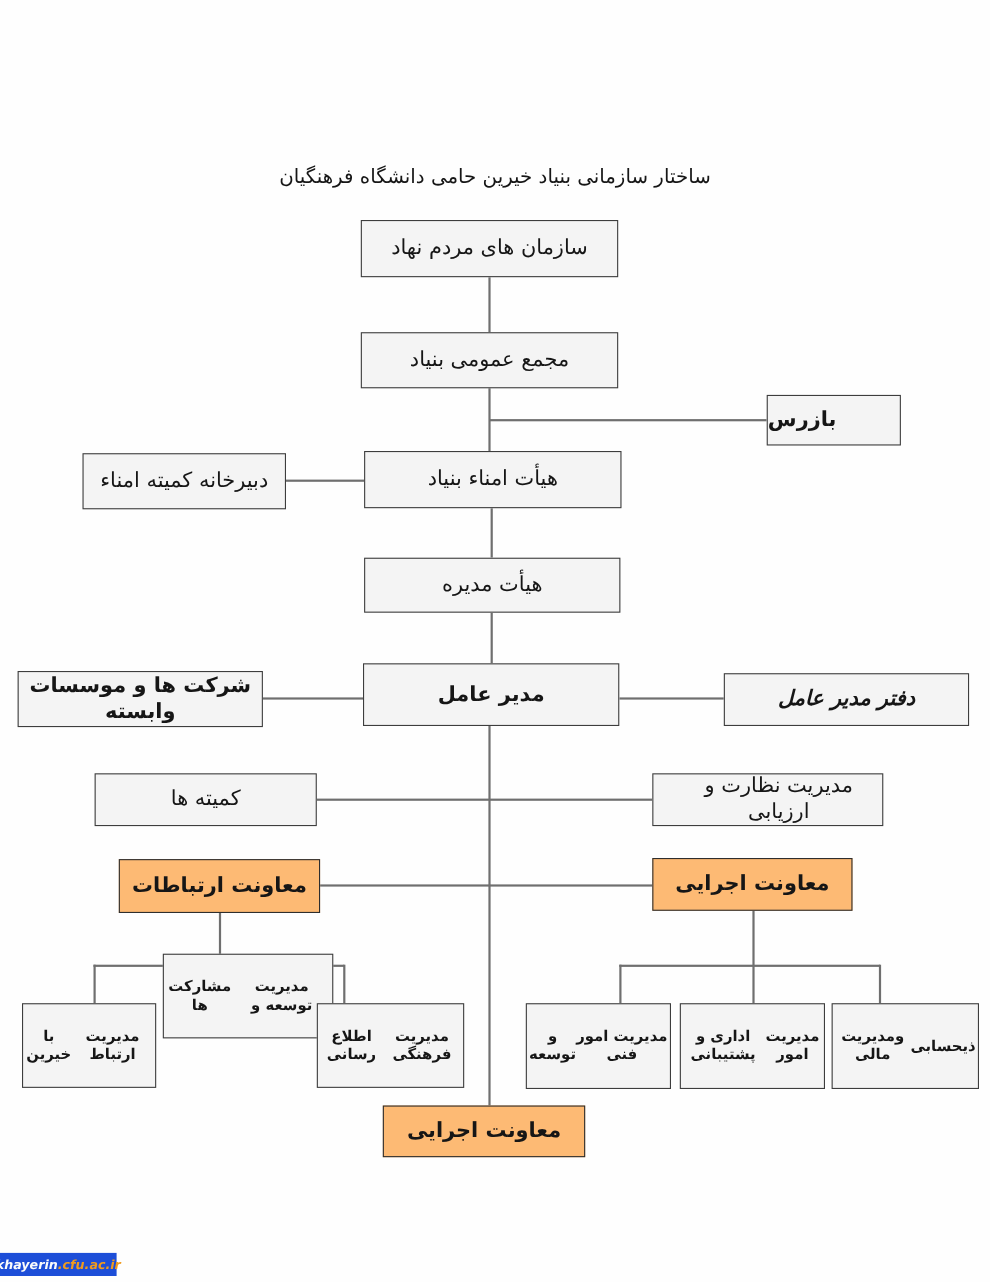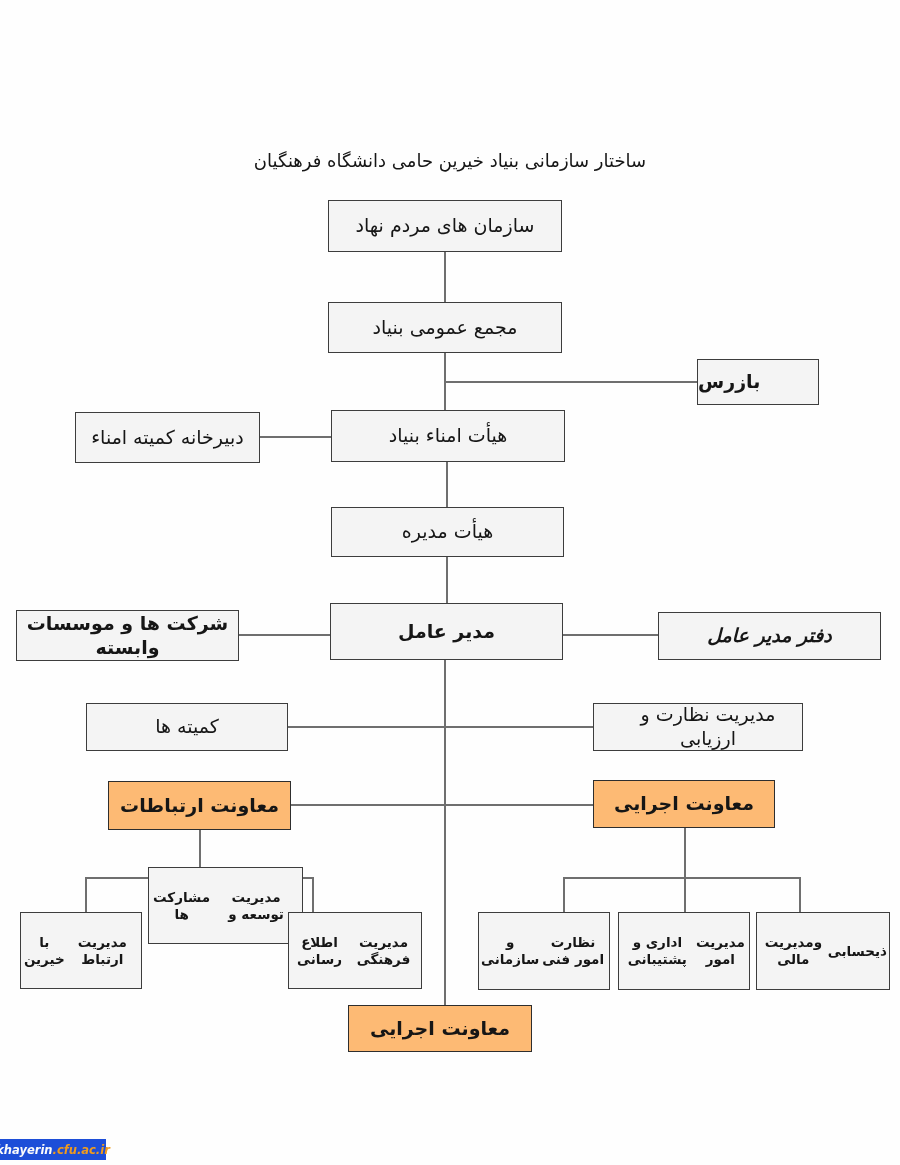--- a/index.html
+++ b/index.html
@@ -117,22 +117,22 @@
   <span>مدیریت توسعه و</span>
   <span>مشارکت ها</span>
 </div>
 
 <div class="box two" style="left:288px;top:912px;width:134px;height:77px;">
   <span>مدیریت فرهنگی</span>
   <span>اطلاع رسانی</span>
 </div>
 
 <div class="box two" style="left:478px;top:912px;width:132px;height:78px;">
-  <span>نظارت امور فنی</span>
-  <span>و سازمانی</span>
+  <span>مدیریت امور فنی</span>
+  <span>و توسعه</span>
 </div>
 
 <div class="box two" style="left:618px;top:912px;width:132px;height:78px;">
   <span>مدیریت امور</span>
   <span>اداری و پشتیبانی</span>
 </div>
 
 <div class="box two" style="left:756px;top:912px;width:134px;height:78px;">
   <span>ذیحسابی</span>
   <span>ومدیریت مالی</span>

